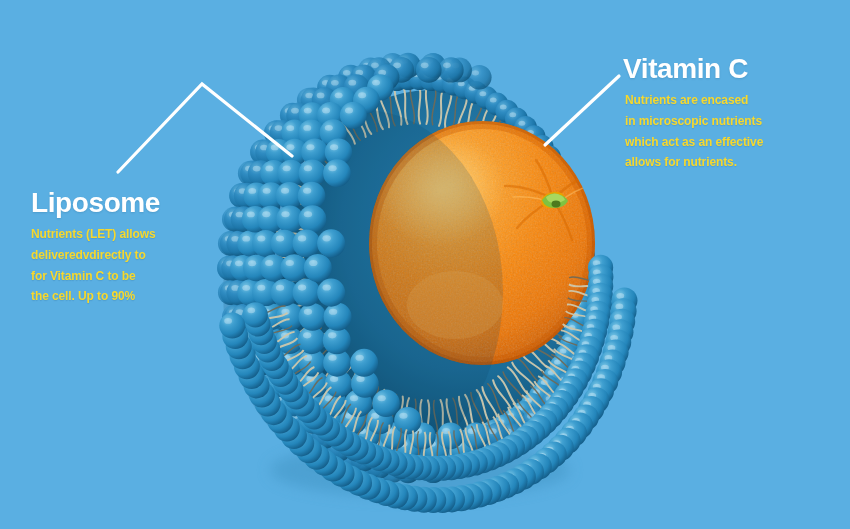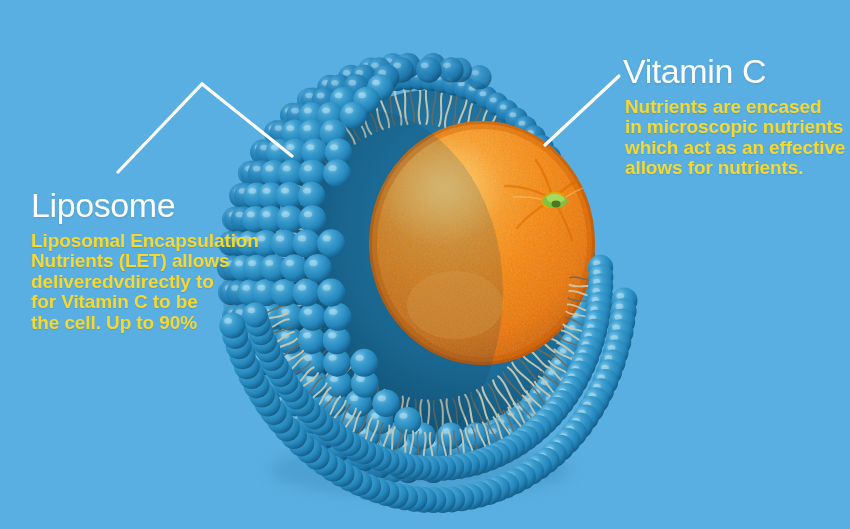--- a/index.html
+++ b/index.html
@@ -25,31 +25,31 @@
     height: 529px;
   }
 
   
   .annot {
     position: absolute;
     z-index: 40;
   }
   .annot .heading {
     color: #ffffff;
-    font-size: 34px;
-    font-weight: 400;
+    font-size: 28px;
+    font-weight: 700;
     letter-spacing: -0.4px;
     line-height: 1.05;
     white-space: nowrap;
     margin: 0 0 7px 0;
     text-shadow: 0 1px 2px rgba(20,70,105,.18);
   }
   .annot .body {
     color: #f6d82e;
-    font-size: 19px;
+    font-size: 12px;
     font-weight: 700;
     line-height: 20.6px;
     letter-spacing: -0.1px;
     margin: 0;
     text-shadow: 0 1px 1px rgba(20,70,105,.16);
   }
   .annot .body .ln { display: block; white-space: nowrap; }
 
   #annot-liposome { left: 31px; top: 188px; }
   #annot-vitaminc { left: 623px; top: 54px; }
@@ -1184,21 +1184,20 @@
   </svg>
 
   <svg id="leaders" viewBox="0 0 850 529">
     <polyline points="118,172 202,84 292,156" fill="none" stroke="#ffffff" stroke-width="3.2" stroke-linecap="round" stroke-linejoin="miter"></polyline>
     <line x1="545" y1="145" x2="619" y2="76" stroke="#ffffff" stroke-width="3.2" stroke-linecap="round"></line>
   </svg>
 
   <div class="annot" id="annot-liposome">
     <h2 class="heading">Liposome</h2>
     <p class="body">
-      <span class="ln">Liposomal Encapsulation</span>
       <span class="ln">Nutrients (LET) allows</span>
       <span class="ln">deliveredvdirectly to</span>
       <span class="ln">for Vitamin C to be</span>
       <span class="ln">the cell. Up to 90%</span>
     </p>
   </div>
 
   <div class="annot" id="annot-vitaminc">
     <h2 class="heading">Vitamin C</h2>
     <p class="body">

